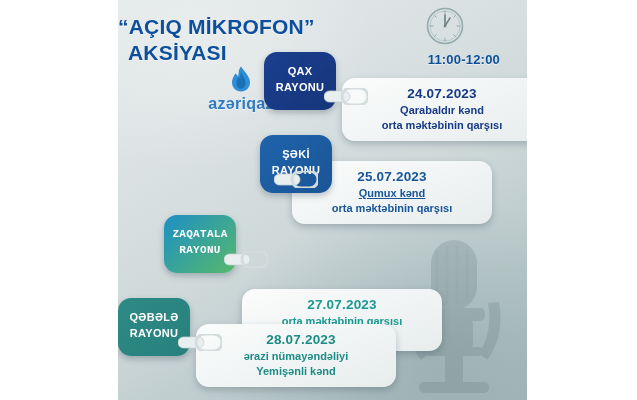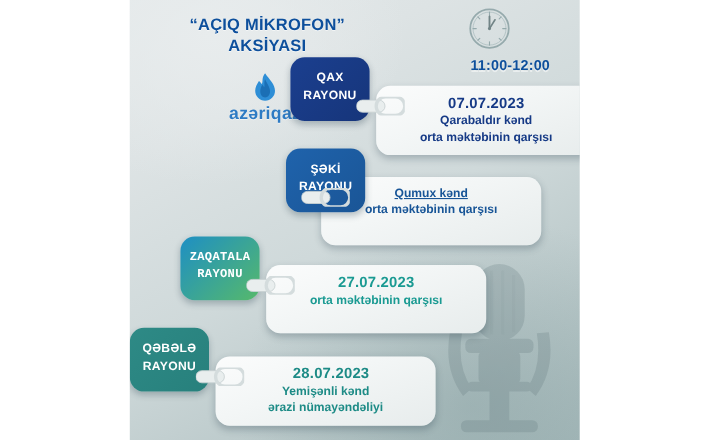--- a/index.html
+++ b/index.html
@@ -53,29 +53,28 @@
     opacity: 0.42;
     pointer-events: none;
   }
 
   
   #headline {
     position: absolute;
     left: 0;
     top: 14px;
     width: 250px;
-    text-align: center;
     color: #0d4f9c;
     font-weight: bold;
-    font-size: 15px;
+    font-size: 21px;
     line-height: 1.26;
     letter-spacing: 0.2px;
     text-shadow: 0 1px 0 rgba(255,255,255,0.55);
   }
-  #headline .l2 { display:block; }
+  #headline .l2 { display:block;margin-left:10px; }
 
   
   #logo {
     position: absolute;
     left: 48px;
     top: 66px;
     width: 150px;
     text-align: center;
   }
   #logo-flame {
@@ -180,21 +179,21 @@
     font-size: 11px;
     line-height: 1.33;
   }
 
   
   #row-0 { left: 146px; top: 52px; }
   #row-0 .card { left: 78px; width: 200px; }
   #row-1 { left: 96px;  top: 135px; }
   #row-1 .card { left: 78px; width: 200px; }
   #row-2 { left: 46px;  top: 215px; }
-  #row-2 .card { left: 78px; width: 200px; }
+  #row-2 .card { left: 78px; width: 200px; margin-top: 48px; }
   #row-3 { left: 0px;   top: 298px; }
   #row-3 .card { left: 78px; width: 200px; }
 </style>
 </head>
 <body>
 
 <div id="poster-frame">
   <div id="poster">
 
     <div id="poster-shade"></div>
@@ -257,38 +256,39 @@
         <div class="tag-label">
           <span>QAX</span>
           <span class="ln2">RAYONU</span>
         </div>
       </div>
       <svg class="link-nub" viewBox="0 0 44 17">
         <rect x="0" y="3" width="26" height="11" rx="5.5" fill="#e9eeee" stroke="#c8d2d3" stroke-width="0.8"></rect>
         <rect x="18" y="0" width="26" height="17" rx="8.5" fill="none" stroke="#d4dcdd" stroke-width="3"></rect>
       </svg>
       <div class="card">
-        <div class="card-date" style="color: rgb(22, 58, 134);">07.07.2023</div>
+        <div class="card-date" style="color: rgb(22, 58, 134);">24.07.2023</div>
         <div class="card-line" style="color: rgb(22, 58, 134);">Qarabaldır kənd</div>
         <div class="card-line" style="color: rgb(22, 58, 134);">orta məktəbinin qarşısı</div>
       </div>
     </div>
 
     <div class="row" id="row-1">
       <div class="tag" style="background: linear-gradient(135deg, rgb(31, 99, 172) 0%, rgb(26, 85, 150) 100%); margin-left: 46px;">
         <div class="tag-label">
           <span>ŞƏKİ</span>
           <span class="ln2">RAYONU</span>
         </div>
       </div>
       <svg class="link-nub" viewBox="0 0 44 17">
         <rect x="0" y="3" width="26" height="11" rx="5.5" fill="#e9eeee" stroke="#c8d2d3" stroke-width="0.8"></rect>
         <rect x="18" y="0" width="26" height="17" rx="8.5" fill="none" stroke="#d4dcdd" stroke-width="3"></rect>
       </svg>
       <div class="card">
+        <div class="card-date" style="color: rgb(24, 85, 151);">25.07.2023</div>
         <div class="card-line" style="color: rgb(24, 85, 151); text-decoration: underline;">Qumux kənd</div>
         <div class="card-line" style="color: rgb(24, 85, 151);">orta məktəbinin qarşısı</div>
       </div>
     </div>
 
     <div class="row" id="row-2">
       <div class="tag" style="background: linear-gradient(135deg, rgb(30, 143, 196) 0%, rgb(86, 185, 107) 100%); font-family: Liberation Mono, monospace;">
         <div class="tag-label">
           <span>ZAQATALA</span>
           <span class="ln2">RAYONU</span>
@@ -310,19 +310,19 @@
           <span>QƏBƏLƏ</span>
           <span class="ln2">RAYONU</span>
         </div>
       </div>
       <svg class="link-nub" viewBox="0 0 44 17">
         <rect x="0" y="3" width="26" height="11" rx="5.5" fill="#e9eeee" stroke="#c8d2d3" stroke-width="0.8"></rect>
         <rect x="18" y="0" width="26" height="17" rx="8.5" fill="none" stroke="#d4dcdd" stroke-width="3"></rect>
       </svg>
       <div class="card">
         <div class="card-date" style="color: rgb(29, 139, 134); padding-left: 10px;">28.07.2023</div>
+        <div class="card-line" style="color: rgb(29, 139, 134);">ərazi nümayəndəliyi</div>
         <div class="card-line" style="color: rgb(29, 139, 134);">Yemişənli kənd</div>
-        <div class="card-line" style="color: rgb(29, 139, 134);">ərazi nümayəndəliyi</div>
       </div>
     </div>
 
   </div>
 </div>
 
 </body></html>

